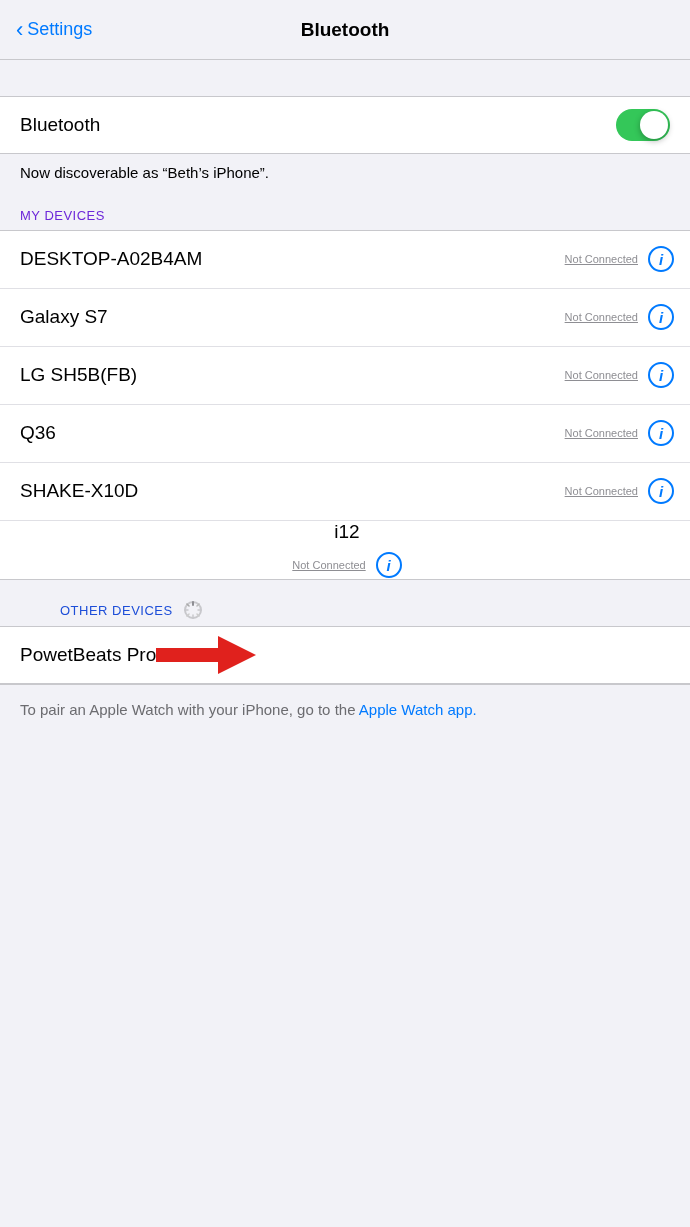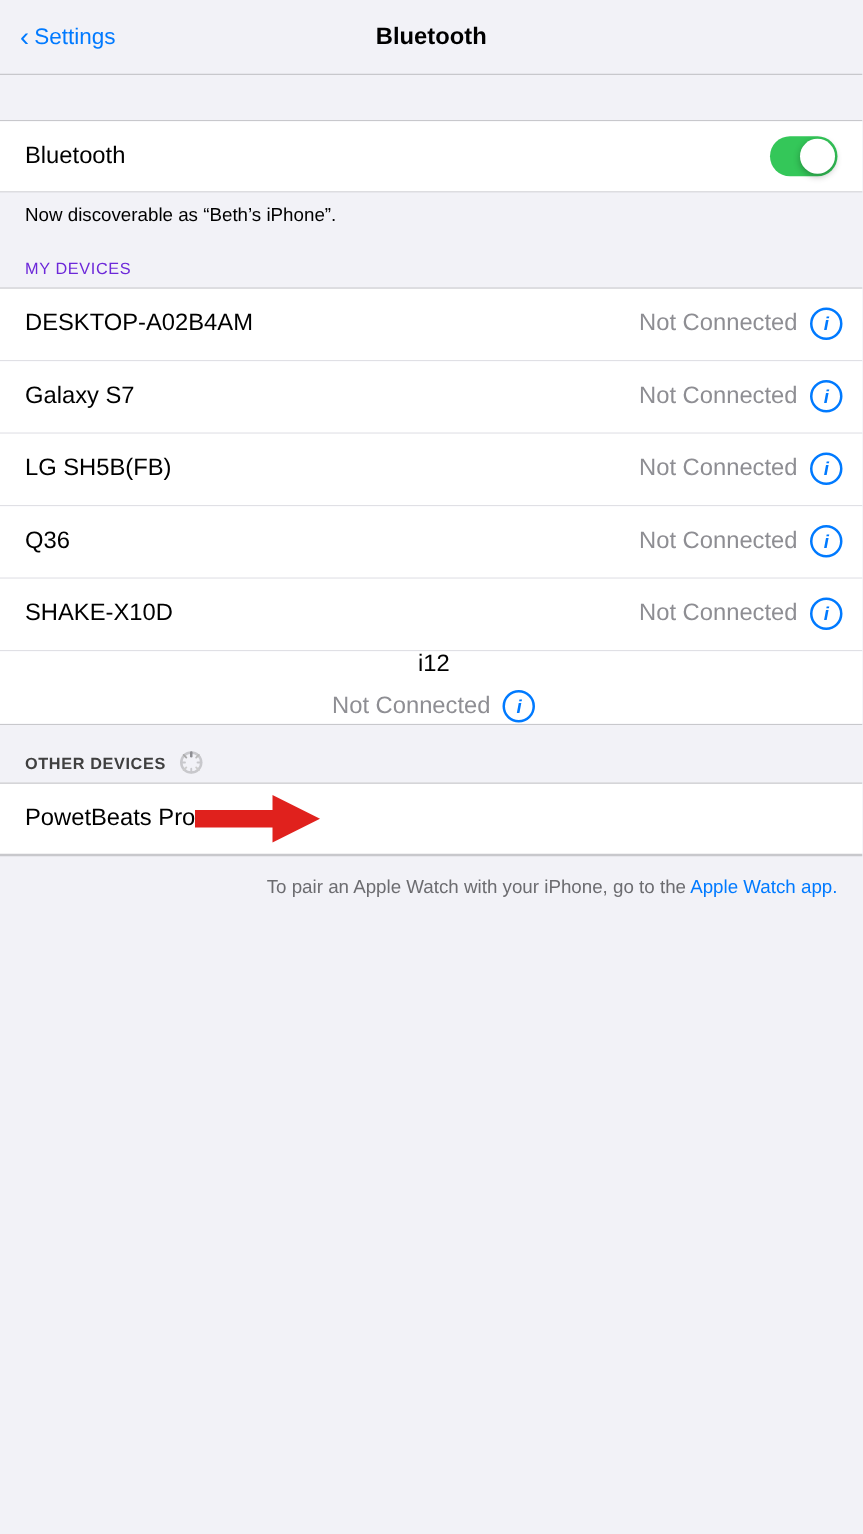--- a/index.html
+++ b/index.html
@@ -151,22 +151,23 @@
       font-weight: 400;
     }
 
     .device-right {
       display: flex;
       align-items: center;
       gap: 10px;
     }
 
     .device-status {
-      font-size: 19px;
+      font-size: 11px;
       color: #8e8e93;
+      text-decoration: underline;
     }
 
     .info-icon {
       width: 26px;
       height: 26px;
       border: 2px solid #007aff;
       border-radius: 50%;
       display: flex;
       align-items: center;
       justify-content: center;
@@ -181,24 +182,25 @@
     .other-devices-header {
       background: #f2f2f7;
       padding: 20px 20px 6px 20px;
       display: flex;
       align-items: center;
       gap: 10px;
     }
 
     .other-devices-label {
       font-size: 13px;
-      font-weight: 700;
-      color: #404040;
+      font-weight: 400;
+      color: #1d4ed8;
       letter-spacing: 0.5px;
       text-transform: uppercase;
+      margin-left: 40px;
     }
 
     .spinner {
       width: 20px;
       height: 20px;
       position: relative;
       flex-shrink: 0;
     }
 
     .spinner svg {
@@ -238,21 +240,20 @@
       background: #f2f2f7;
       padding: 14px 20px 20px 20px;
       border-top: 1px solid #c8c8cc;
       margin-top: 0;
     }
 
     .footer-text {
       font-size: 15px;
       color: #6c6c70;
       line-height: 1.5;
-      text-align: right;
     }
 
     .footer-link {
       color: #007aff;
       text-decoration: none;
     }
 
     .devices-group {
       border-top: 1px solid #c8c8cc;
       border-bottom: 1px solid #c8c8cc;

